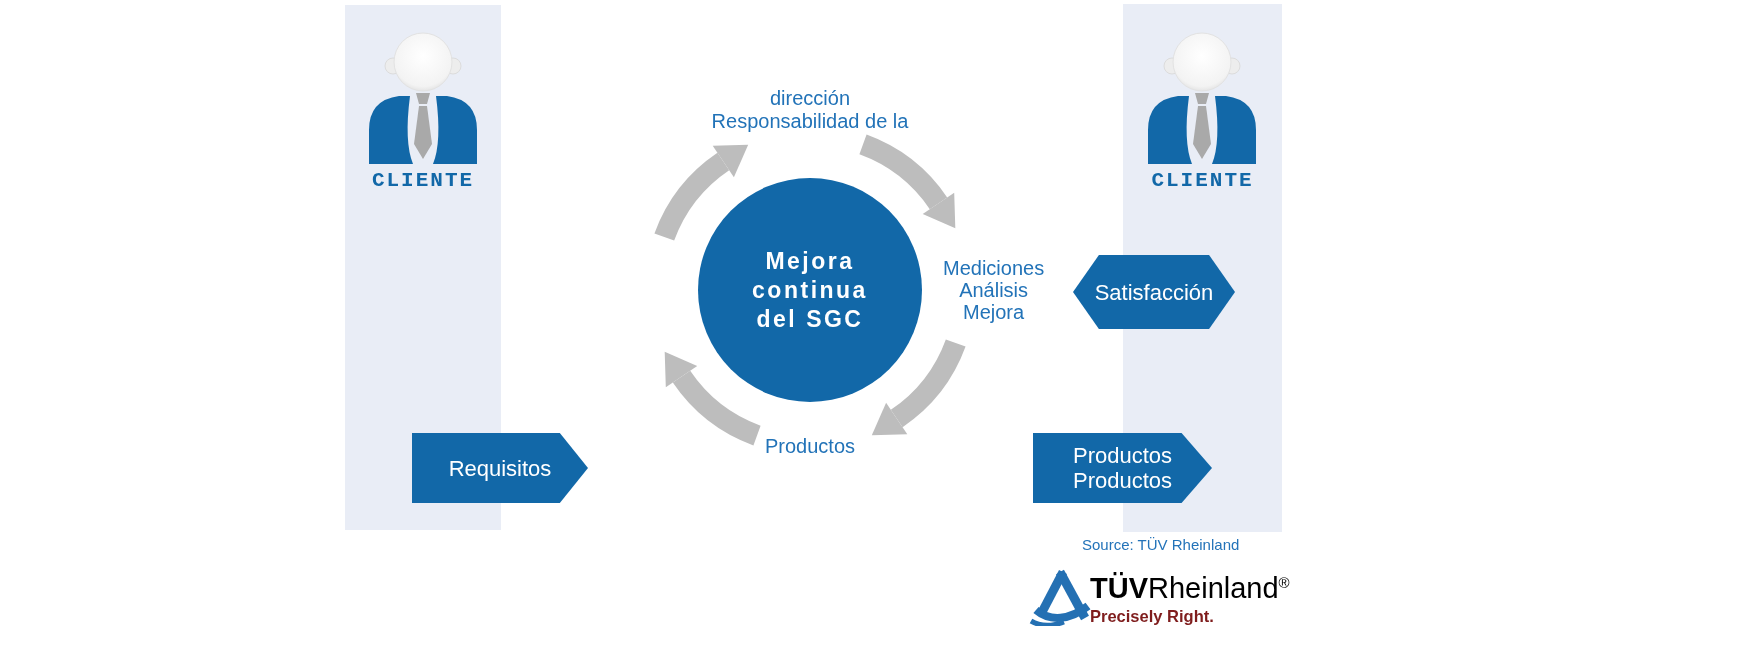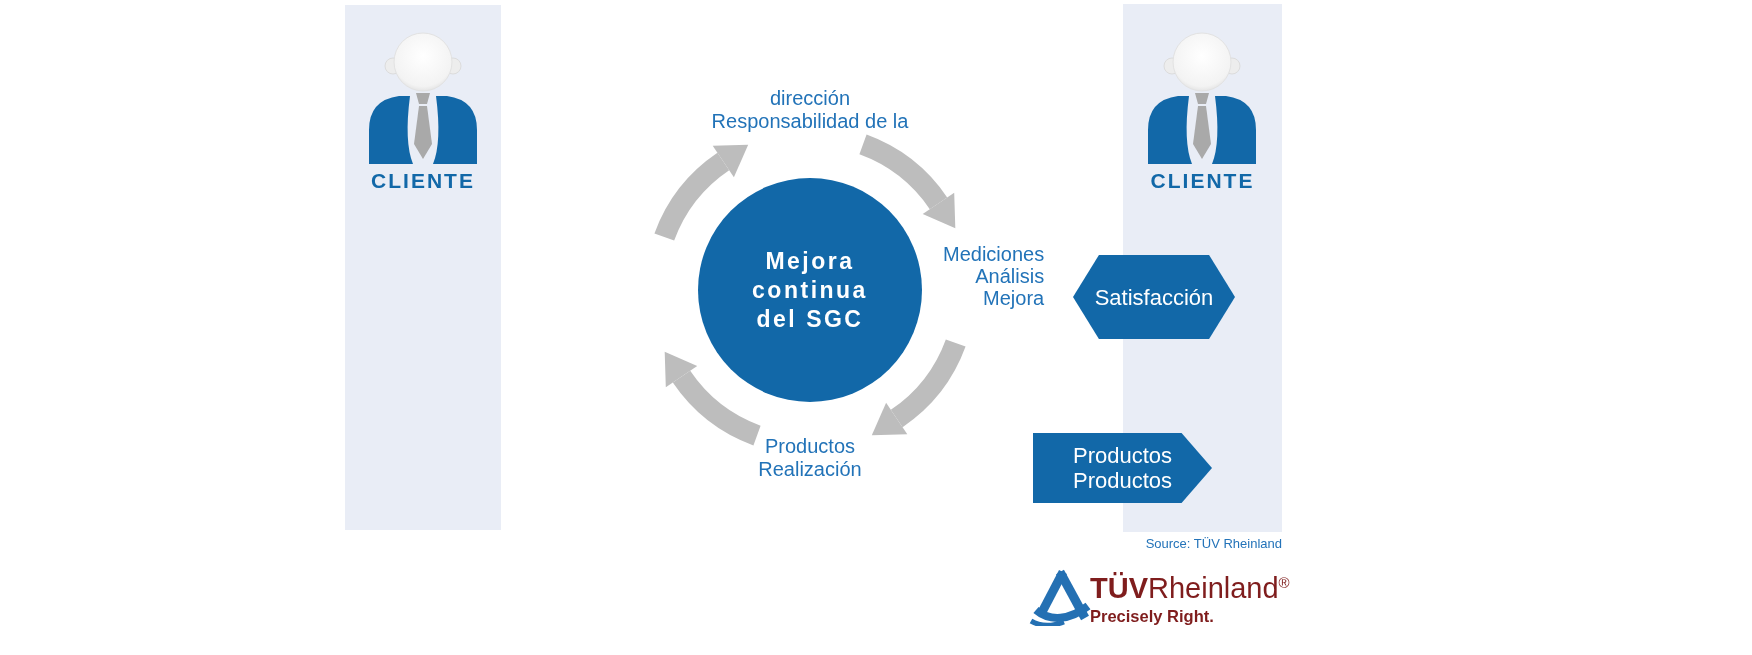--- a/index.html
+++ b/index.html
@@ -9,61 +9,61 @@
   
   .column { position:absolute; background:#E9EDF6; }
   .column.left  { left:345px; top:5px;  width:156px; height:525px; }
   .column.right { left:1123px; top:4px; width:159px; height:528px; }
 
   .person-svg { position:absolute; width:140px; height:140px; }
   .person-svg.left  { left:353px;  top:26px; }
   .person-svg.right { left:1132px; top:26px; }
 
   .cliente-label { position:absolute; top:169px; text-align:center;
-    font-size:21px; font-weight:bold; letter-spacing:2px; color:#1268A8; }
+    font-size:21px; font-weight:bold; letter-spacing:2px; color:#1268A8;font-family:Liberation Mono, monospace; }
   .cliente-label.left  { left:345px;  width:156px; }
   .cliente-label.right { left:1123px; width:159px; }
 
   
   .center-circle { position:absolute; left:698px; top:178px; width:224px; height:224px;
     background:#1268A8; border-radius:50%; display:flex; flex-direction:column;
     align-items:center; justify-content:center; }
   .center-circle .line { color:#ffffff; font-weight:bold; font-size:23px;
     letter-spacing:2.5px; line-height:29px; text-align:center; }
 
   
   .arrows-svg { position:absolute; left:0; top:0; width:1752px; height:655px; pointer-events:none; }
   .arc { stroke:#BDBDBD; stroke-width:21; fill:none; }
   .arc-head { fill:#BDBDBD; }
 
   
   .proc-label { position:absolute; color:#2273B8; font-size:20px; }
   .proc-label .ln { display:block; }
   .label-top    { left:660px; top:87px;  width:300px; text-align:center; line-height:23px; }
-  .label-right  { left:943px; top:243px; text-align:right;  line-height:22px; }
+  .label-right  { left:943px; top:257px; text-align:center;  line-height:22px; }
   .label-left   { left:520px; top:274px; width:158px; text-align:right; line-height:25px; }
   .label-bottom { left:660px; top:435px; width:300px; text-align:center; line-height:23px; }
 
   
   .banner { position:absolute; background:#1268A8; display:flex; flex-direction:column;
     align-items:center; justify-content:center; color:#ffffff; font-size:22px; }
   .banner .bline { line-height:25px; text-align:center; }
   .banner.requisitos { left:412px; top:433px; width:176px; height:70px;
     clip-path:polygon(0 0, 84% 0, 100% 50%, 84% 100%, 0 100%); }
-  .banner.satisfaccion { left:1073px; top:255px; width:162px; height:84px;
+  .banner.satisfaccion { left:1073px; top:255px; width:162px; height:74px;
     clip-path:polygon(16% 0, 84% 0, 100% 50%, 84% 100%, 16% 100%, 0 50%); }
   .banner.productos-servicios { left:1033px; top:433px; width:179px; height:70px;
     clip-path:polygon(0 0, 83% 0, 100% 50%, 83% 100%, 0 100%); }
 
   
   .source-text { position:absolute; left:1082px; top:536px; width:200px;
-    text-align:right; font-size:13px; color:#2373B9; }
+    text-align:left; font-size:15px; color:#2373B9; }
 
   .logo-triangle { position:absolute; left:1026px; top:560px; width:66px; height:66px; }
-  .logo-text { position:absolute; left:1090px; top:572px; color:#7f1d1d;
+  .logo-text { position:absolute; left:1090px; top:572px; color:#000000;
     font-size:29px; white-space:nowrap; }
   .logo-text .tuv { font-weight:bold; }
   .logo-text .reg { font-size:15px; vertical-align:10px; }
   .logo-tagline { position:absolute; left:1090px; top:607px; color:#7f1d1d;
     font-size:16.5px; font-weight:bold; }
 </style>
 </head>
 <body>
 
 <div class="canvas">
@@ -130,23 +130,25 @@
     <span class="ln">dirección</span>
     <span class="ln">Responsabilidad de la</span>
   </div>
   <div class="proc-label label-right">
     <span class="ln">Mediciones</span>
     <span class="ln">Análisis</span>
     <span class="ln">Mejora</span>
   </div>
   <div class="proc-label label-bottom">
     <span class="ln">Productos</span>
-    <span class="ln">Realización</span>
   </div>
 
+  <div class="banner requisitos">
+    <span class="bline">Requisitos</span>
+  </div>
   <div class="banner satisfaccion">
     <span class="bline">Satisfacción</span>
   </div>
   <div class="banner productos-servicios">
     <span class="bline">Productos</span>
     <span class="bline">Productos</span>
   </div>
 
   <div class="source-text">Source: TÜV Rheinland</div>
 

